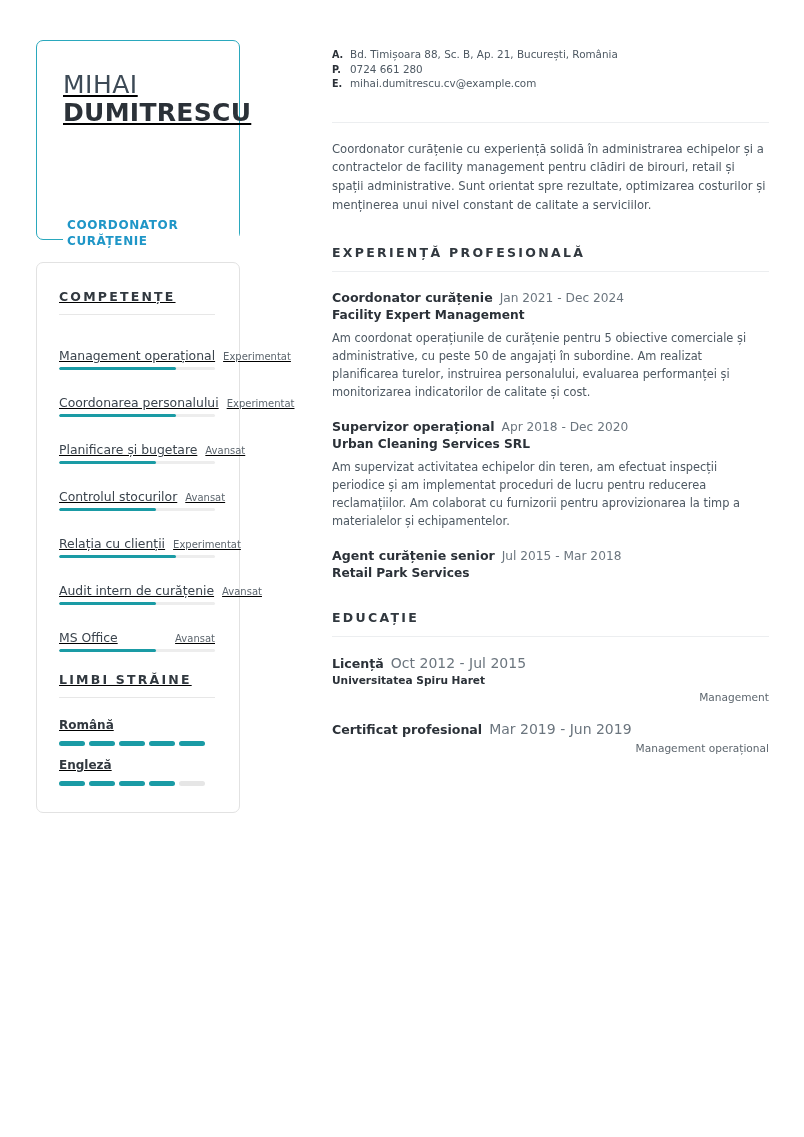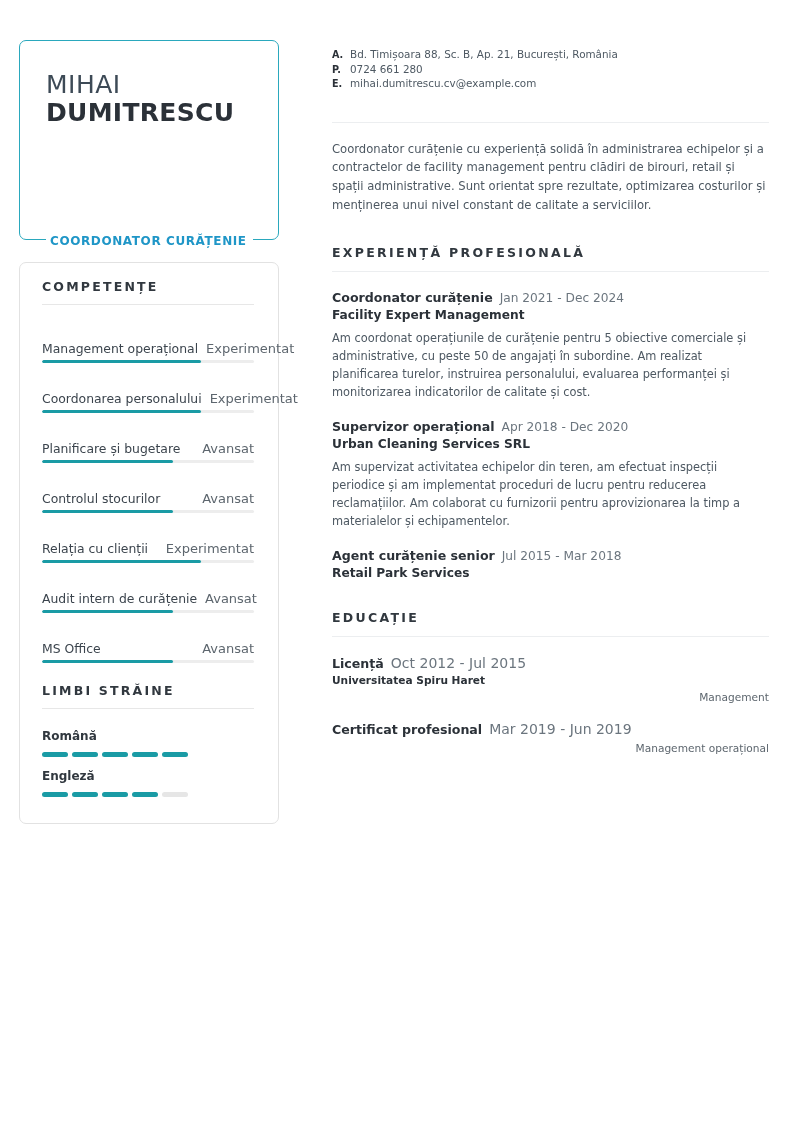--- a/index.html
+++ b/index.html
@@ -12,23 +12,24 @@
   .page {
     position: relative;
     width: 804px;
     height: 1137px;
     background: #ffffff;
   }
 
   
   .left-col {
     position: absolute;
-    left: 19px;
+    left: 36px;
     top: 40px;
-    width: 260px;
+    width: 204px;
+    text-decoration: underline;
   }
 
   
   .name-card {
     position: relative;
     height: 200px;
     border: 1.6px solid #2aa8bd;
     border-radius: 7px;
     padding: 30px 26px 0 26px;
   }
@@ -60,21 +61,21 @@
     line-height: 1.32;
     color: #1f96c7;
     text-transform: uppercase;
   }
 
   
   .side-card {
     margin-top: 22px;
     border: 1px solid #e2e2e2;
     border-radius: 7px;
-    padding: 16px 24px 26px 22px;
+    padding: 26px 24px 26px 22px;
   }
   .side-heading {
     font-size: 12.5px;
     font-weight: 700;
     letter-spacing: 2.2px;
     color: #31383f;
     text-transform: uppercase;
   }
   .side-rule {
     height: 1px;
@@ -89,21 +90,21 @@
     justify-content: space-between;
     gap: 8px;
     padding-bottom: 4px;
   }
   .skill-name {
     font-size: 12.4px;
     color: #3b444d;
     white-space: nowrap;
   }
   .skill-level {
-    font-size: 13px;
+    font-size: 10px;
     color: #5d666e;
     white-space: nowrap;
     margin-top: 20px;
   }
   .skill-track {
     position: relative;
     height: 3px;
     background: #ededed;
     border-radius: 2px;
     overflow: hidden;

